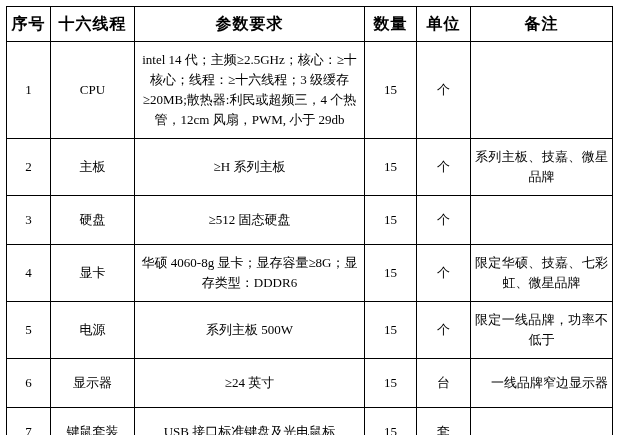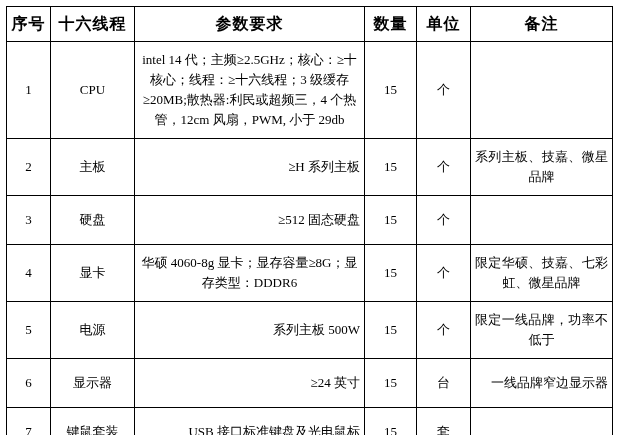--- a/index.html
+++ b/index.html
@@ -47,21 +47,21 @@
     height: 30px;
     letter-spacing: 1px;
   }
   .c-center { text-align: center; }
   .param-cell {
     text-align: center;
     padding-left: 6px;
     padding-right: 4px;
   }
   .param-cell.centered {
-    text-align: right;
+    text-align: center;
     padding-left: 4px;
   }
   .remark-cell {
     text-align: right;
     padding-left: 6px;
     padding-right: 6px;
   }
   .remark-cell.rag {
     text-align: justify;
     text-align-last: center;

